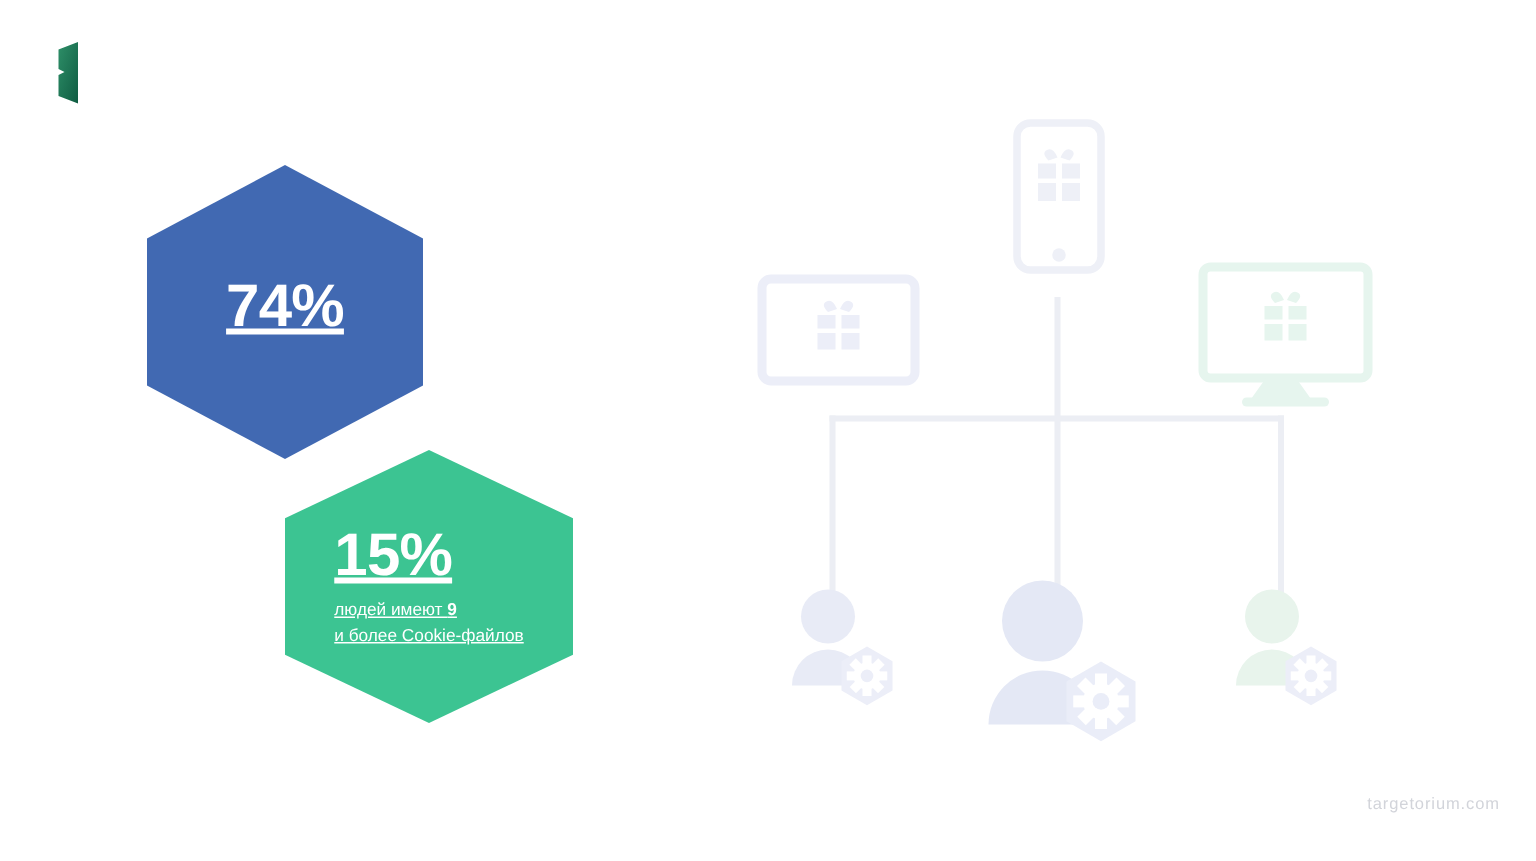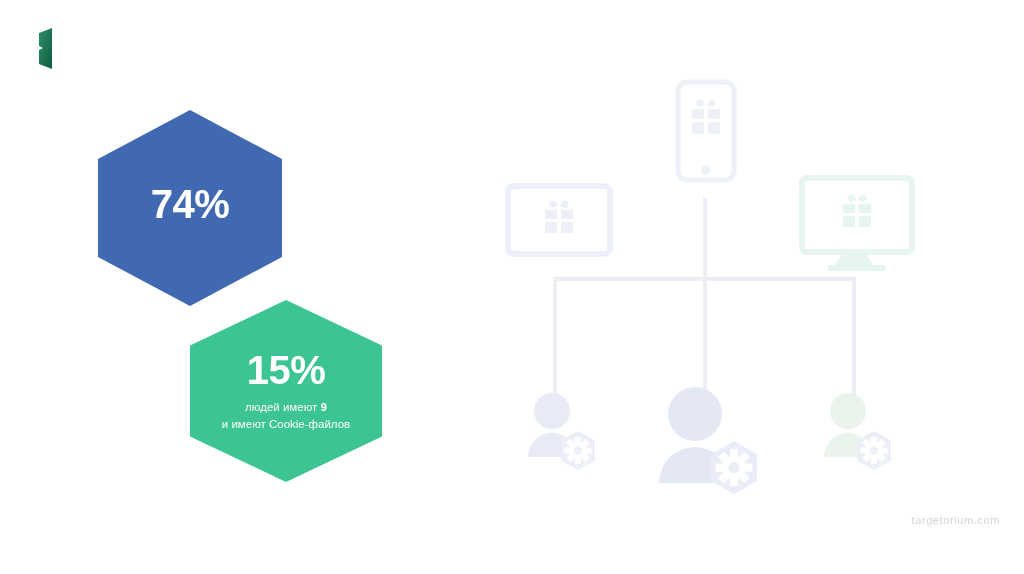--- a/index.html
+++ b/index.html
@@ -28,23 +28,23 @@
     height: 45px;
   }
 
   
   .hex {
     position: absolute;
     display: flex;
     flex-direction: column;
     align-items: center;
     justify-content: center;
-    text-align: center;
     color: #ffffff;
     clip-path: polygon(50% 0%, 100% 25%, 100% 75%, 50% 100%, 0% 75%, 0% 25%);
+    text-decoration: underline;
   }
   .hex-inner {
     position: relative;
     z-index: 2;
     padding: 0 14px;
   }
   .hex .pct {
     font-size: 40px;
     font-weight: bold;
     letter-spacing: -0.5px;
@@ -84,21 +84,21 @@
     left: 480px;
     top: 60px;
     width: 460px;
     height: 460px;
   }
 
   
   #watermark {
     position: absolute;
     right: 24px;
-    bottom: 48px;
+    bottom: 32px;
     font-size: 11px;
     letter-spacing: 0.6px;
     color: #d2d4da;
   }
 </style>
 </head>
 <body>
 
 <div id="stage">
 
@@ -118,21 +118,21 @@
     <div class="hex-inner">
       <div class="pct">74%</div>
     </div>
   </div>
 
   <div class="hex" id="hex-green">
     <div class="hex-inner">
       <div class="pct">15%</div>
       <div class="cap">
         <span>людей имеют </span><b>9</b><br>
-        <span>и имеют Cookie-файлов</span>
+        <span>и более Cookie-файлов</span>
       </div>
     </div>
   </div>
 
   <div id="diagram">
     <svg viewBox="0 0 460 460" width="460" height="460">
 
       <g stroke="#eceef4" stroke-width="4" stroke-linecap="square" fill="none">
         <line x1="225" y1="140" x2="225" y2="350"></line>
         <line x1="75" y1="219" x2="374" y2="219"></line>

